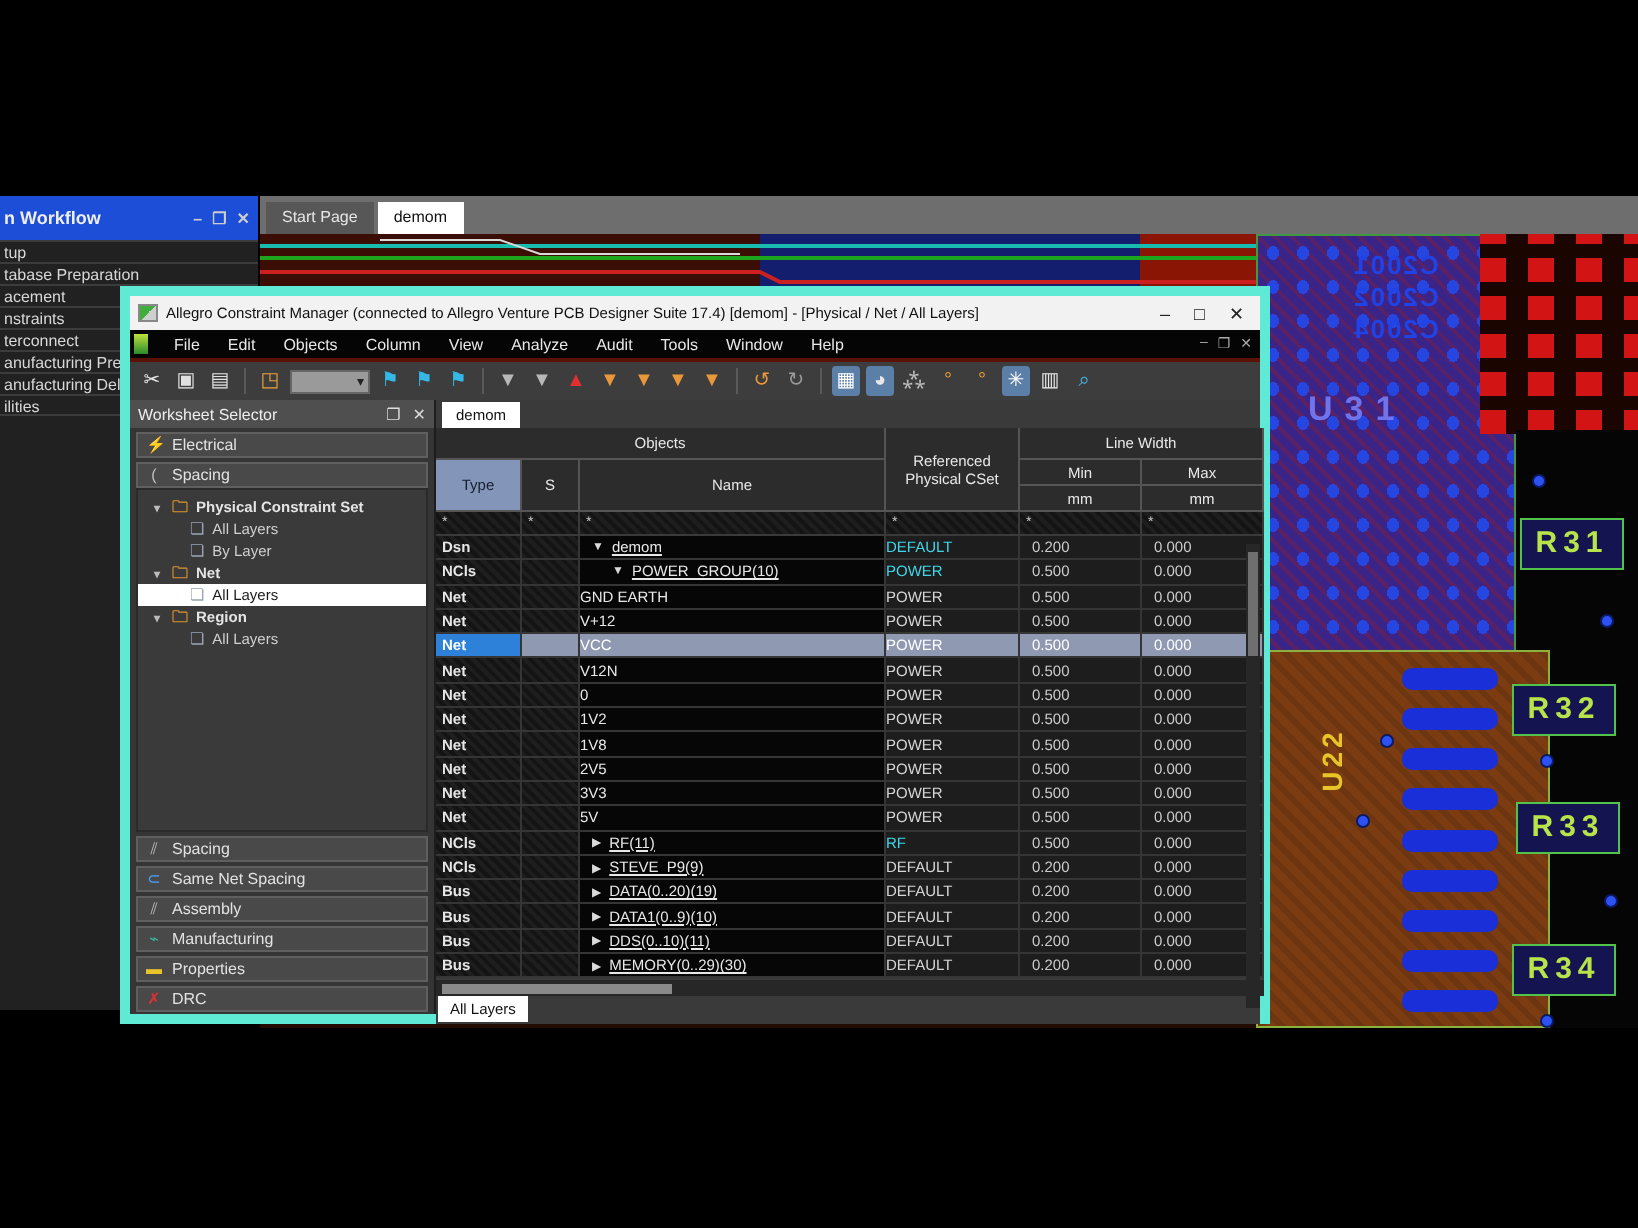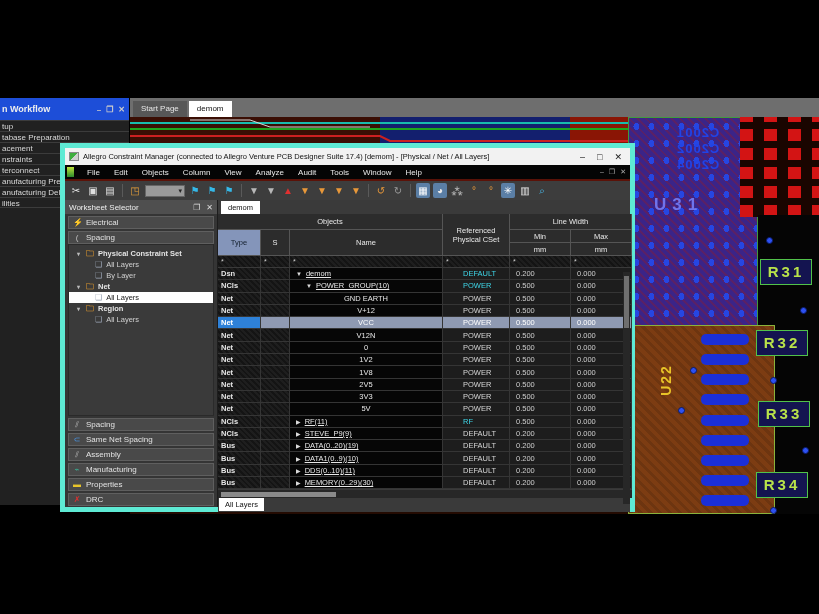--- a/index.html
+++ b/index.html
@@ -86,23 +86,23 @@
   .hsub{height:26px;}
   .hsplit{height:13px;}
   .type-h{background:#8495ba;color:#14202e;}
   .fcell{height:12px;background:#161616;background-image:repeating-linear-gradient(45deg,#1e1e1e 0 2px,#141414 2px 4px);border-right:1px solid #3a3a3a;border-bottom:1px solid #3a3a3a;color:#cfcfcf;font-size:7px;display:flex;align-items:center;padding-left:3px;}
   .drow{display:grid;grid-template-columns:43px 29px 153px 67px 61px 61px;height:12.3px;}
   .dcell{border-right:1px solid #353535;border-bottom:1px solid #353535;font-size:7.5px;display:flex;align-items:center;overflow:hidden;white-space:nowrap;}
   .c-type{background:#161616;background-image:repeating-linear-gradient(45deg,#1e1e1e 0 2px,#141414 2px 4px);color:#e6e6e6;padding-left:3px;font-weight:bold;}
   .c-s{background:#161616;background-image:repeating-linear-gradient(45deg,#1e1e1e 0 2px,#141414 2px 4px);}
   .c-name{background:#060606;color:#e8e8e8;}
   .c-name .arr{font-size:6px;margin-right:4px;color:#dadada;}
-  .c-name.center{justify-content:center;}
+  .c-name.center{justify-content:flex-start;}
   .c-name .u{text-decoration:underline;}
-  .c-cset{background:#1d1d1d;color:#d6d6d6;padding-left:20px;}
+  .c-cset{background:#1d1d1d;color:#d6d6d6;padding-left:0;}
   .c-cset.link{color:#3fd6e8;}
   .c-num{background:#1d1d1d;color:#cdcdcd;padding-left:6px;}
   .drow.sel .c-type{background:#2e81d8;background-image:none;color:#fff;}
   .drow.sel .c-s,.drow.sel .c-name,.drow.sel .c-cset,.drow.sel .c-num{background:#8f9ab2;background-image:none;color:#fff;}
   .hscroll{width:414px;height:9px;background:#272727;border-top:1px solid #3a3a3a;position:relative;flex:0 0 auto;}
   .hthumb{position:absolute;left:3px;top:2px;width:115px;height:5px;background:#8a8a8a;}
   .vscroll{position:absolute;right:0;top:72px;width:7px;height:232px;background:#272727;}
   .vthumb{position:absolute;left:1px;top:4px;width:5px;height:52px;background:#6f6f6f;}
   .bottom-tabrow{height:14px;display:flex;align-items:flex-start;padding-left:1px;background:#3a3a3a;flex:0 0 auto;}
   .bottom-tab{background:#fff;color:#111;font-size:7.5px;padding:2px 6px;height:13px;}
@@ -152,21 +152,21 @@
       </div>
     </div>
     <div class="c-labels">
       <div>C2001</div>
       <div>C2002</div>
       <div>C2004</div>
     </div>
     <div class="u31">U31</div>
     <div class="u22">U22</div>
     <div class="rbox" style="left:630px;top:142px;">R31</div>
-    <div class="rbox" style="left:626px;top:213px;">R32</div>
+    <div class="rbox" style="left:626px;top:225px;">R32</div>
     <div class="rbox" style="left:628px;top:284px;">R33</div>
     <div class="rbox" style="left:626px;top:355px;">R34</div>
     <div class="via" style="left:636px;top:120px;"></div>
     <div class="via" style="left:670px;top:190px;"></div>
     <div class="via" style="left:640px;top:260px;"></div>
     <div class="via" style="left:672px;top:330px;"></div>
     <div class="via" style="left:640px;top:390px;"></div>
     <div class="via" style="left:560px;top:250px;"></div>
     <div class="via" style="left:548px;top:290px;"></div>
   </div>

